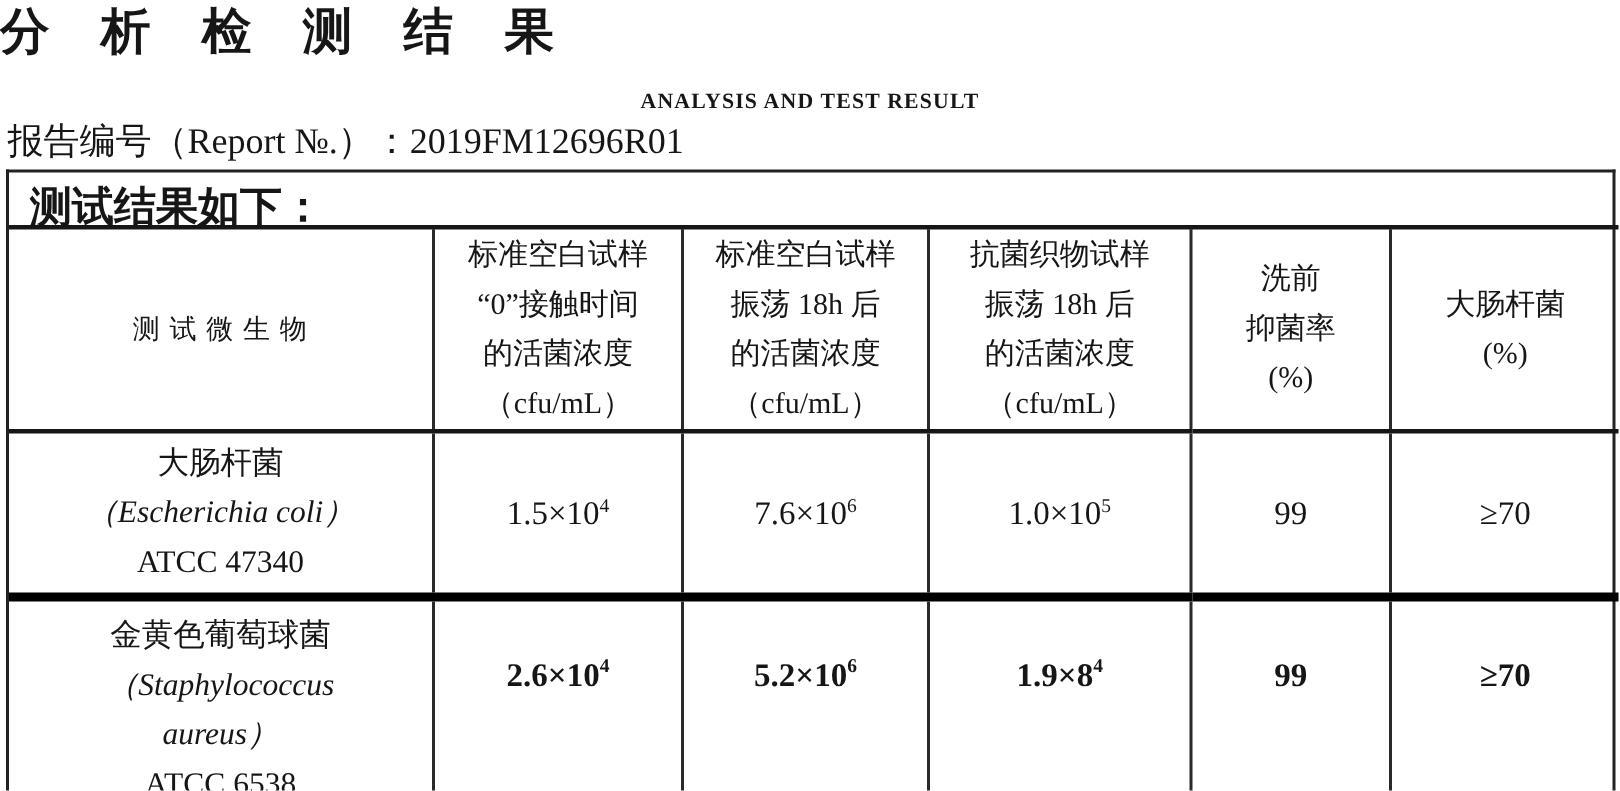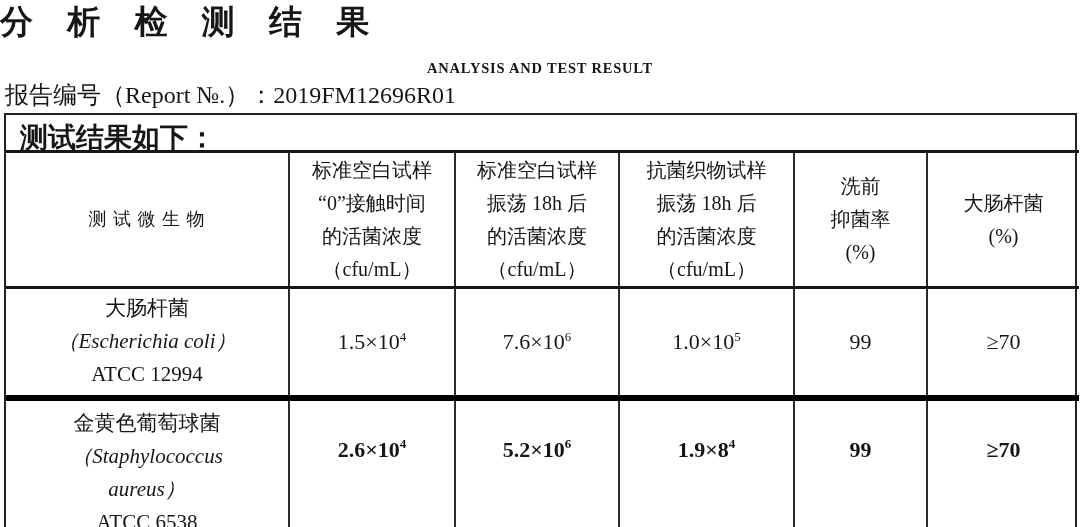--- a/index.html
+++ b/index.html
@@ -130,21 +130,21 @@
       <th>
         <div class="hline">大肠杆菌</div>
         <div class="hline">(%)</div>
       </th>
     </tr>
 
     <tr class="data-row-1">
       <td>
         <div class="cell-line">大肠杆菌</div>
         <div class="cell-line latin">（Escherichia coli）</div>
-        <div class="cell-line">ATCC 12994</div>
+        <div class="cell-line">ATCC 47340</div>
       </td>
       <td>
         <span class="num">1.5×10</span><sup class="exp">4</sup>
       </td>
       <td>
         <span class="num">7.6×10</span><sup class="exp">6</sup>
       </td>
       <td>
         <span class="num">1.0×10</span><sup class="exp">5</sup>
       </td>

